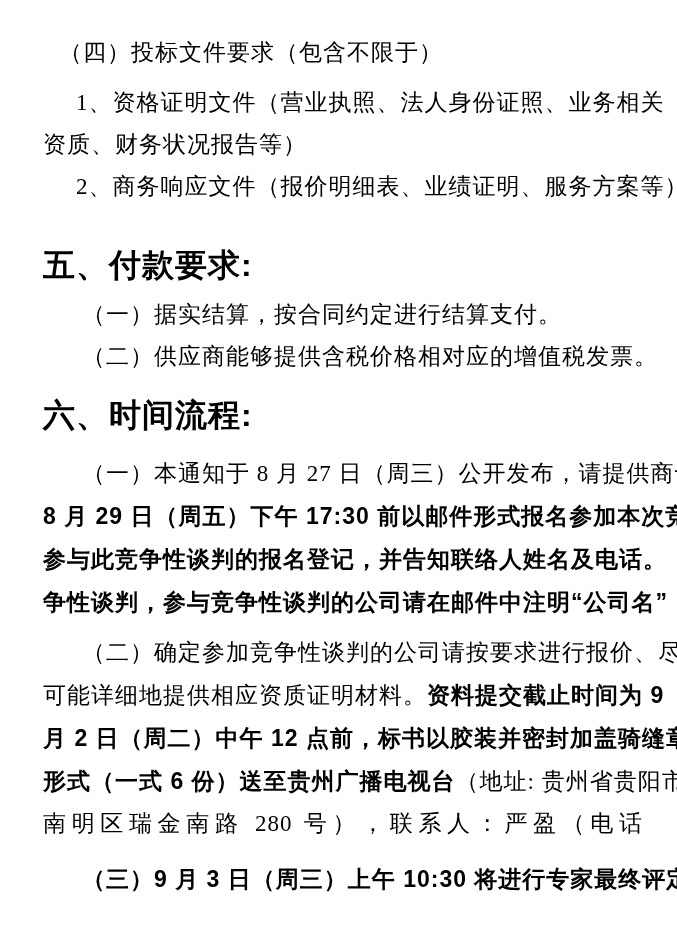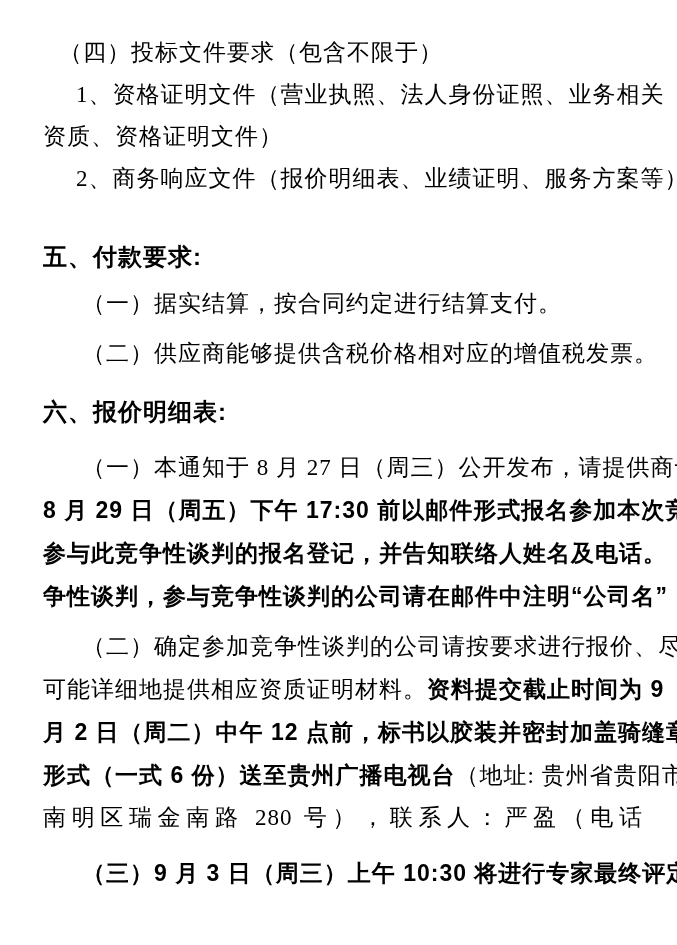--- a/index.html
+++ b/index.html
@@ -30,76 +30,76 @@
   .run {
     font-family: "Liberation Serif", "DejaVu Serif", serif;
     font-weight: 400;
   }
   .run.bold {
     font-family: "Liberation Sans", "DejaVu Sans", sans-serif;
     font-weight: 700;
   }
   
   .p0 { margin-top: 0; }
-  .p1 { }
+  .p1 { margin-top: 8px; }
   .p2 { margin-top: 0; }
   .p3 { margin-top: 36px; }
   .p4 { margin-top: 4px; }
-  .p5 { margin-top: 8px; }
+  .p5 { margin-top: 0; }
   .p6 { margin-top: 16px; }
   .p7 { margin-top: 13px; }
   .p8 { margin-top: 8px; }
   .p9 { margin-top: 13px; }
   
   .p0 .line-0 { text-indent: 16px; }
   .p1 .line-0 { text-indent: 33px; }
   .p2 .line-0 { text-indent: 33px; }
   .p4 .line-0, .p5 .line-0 { text-indent: 39px; }
   .p7 .line-0, .p8 .line-0, .p9 .line-0 { text-indent: 39px; }
   
   .p3 .run, .p6 .run {
     font-family: "Liberation Sans", "DejaVu Sans", sans-serif;
     font-weight: 700;
-    font-size: 24px;
+    font-size: 32px;
     text-align: center;
   }
   
   .p8 .line-4 {
     white-space: normal;
     text-align: justify;
     text-align-last: justify;
     text-justify: inter-character;
   }
 </style>
 </head>
 <body>
 
 <div class="page">
   <div id="doc">
       <div class="para p0">
         <div class="line line-0"><span class="run">（四）投标文件要求（包含不限于）</span></div>
       </div>
       <div class="para p1">
         <div class="line line-0"><span class="run">1、资格证明文件（营业执照、法人身份证照、业务相关</span></div>
-        <div class="line line-1"><span class="run">资质、资格证明文件）</span></div>
+        <div class="line line-1"><span class="run">资质、财务状况报告等）</span></div>
       </div>
       <div class="para p2">
         <div class="line line-0"><span class="run">2、商务响应文件（报价明细表、业绩证明、服务方案等）</span></div>
       </div>
       <div class="para p3">
         <div class="line line-0"><span class="run bold">五、付款要求:</span></div>
       </div>
       <div class="para p4">
         <div class="line line-0"><span class="run">（一）据实结算，按合同约定进行结算支付。</span></div>
       </div>
       <div class="para p5">
         <div class="line line-0"><span class="run">（二）供应商能够提供含税价格相对应的增值税发票。</span></div>
       </div>
       <div class="para p6">
-        <div class="line line-0"><span class="run bold">六、报价明细表:</span></div>
+        <div class="line line-0"><span class="run bold">六、时间流程:</span></div>
       </div>
       <div class="para p7">
         <div class="line line-0"><span class="run">（一）本通知于 8 月 27 日（周三）公开发布，请提供商于</span></div>
         <div class="line line-1"><span class="run bold">8 月 29 日（周五）下午 17:30 前以邮件形式报名参加本次竞</span></div>
         <div class="line line-3"><span class="run bold">参与此竞争性谈判的报名登记，并告知联络人姓名及电话。</span></div>
         <div class="line line-2"><span class="run bold">争性谈判，参与竞争性谈判的公司请在邮件中注明“公司名”</span></div>
       </div>
       <div class="para p8">
         <div class="line line-0"><span class="run">（二）确定参加竞争性谈判的公司请按要求进行报价、尽</span></div>
         <div class="line line-1"><span class="run">可能详细地提供相应资质证明材料。</span><span class="run bold">资料提交截止时间为 9</span></div>

